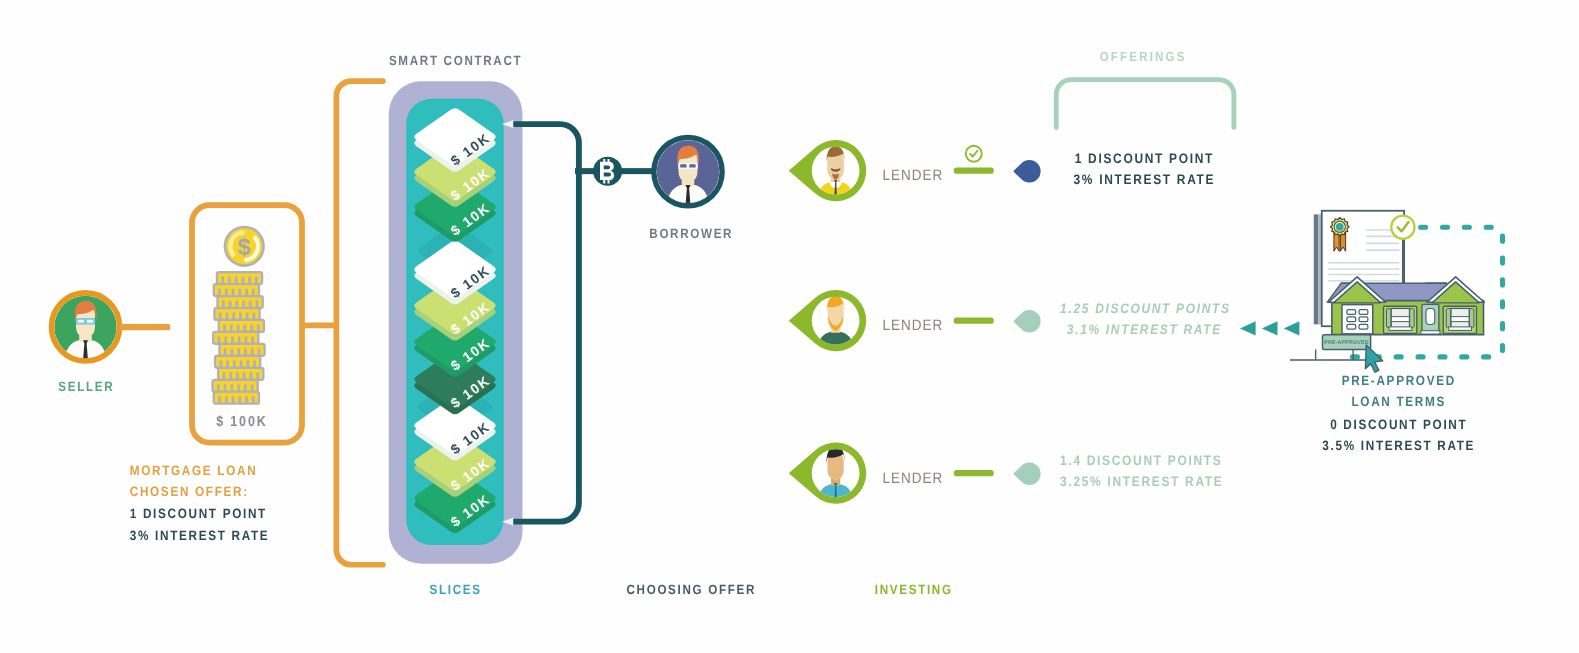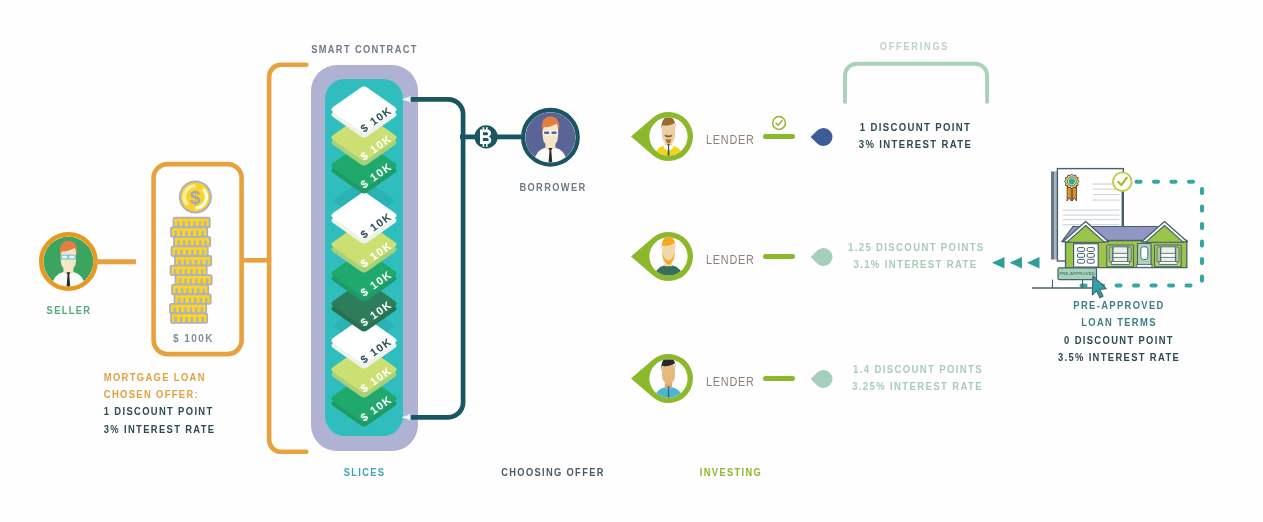--- a/index.html
+++ b/index.html
@@ -309,21 +309,21 @@
           </g>
         </svg>
       </div>
       <div class="abs" style="position: absolute; left: 706px; top: 254px; font-size: 12px; color: rgb(140, 129, 120); letter-spacing: 0.9px; font-weight: normal; white-space: nowrap; transform: scaleX(0.9); transform-origin: left center; line-height: 12px;">LENDER</div>
       <div class="abs" style="position: absolute; left: 762.5px; top: 254.2px; width: 32px; height: 4.6px; border-radius: 2.3px; background: rgb(140, 184, 43);"></div>
       <div class="abs" style="position: absolute; left: 810px; top: 244.5px;">
         <svg width="26" height="24" viewBox="0 0 26 24">
           <path d="M0.60 12.00 L7.22 5.55 A 9.00 9.00 0 1 1 7.22 18.45 Z" fill="#a5cfbd"></path>
         </svg>
       </div>
-      <div class="abs" style="position: absolute; left: 838px; top: 238.5px; width: 155px; text-align: center;">
+      <div class="abs" style="position: absolute; left: 838px; top: 238.5px; width: 155px; text-align: center; font-style: italic;">
         <div class="cap tx" style="font-size:11px;line-height:17px;color:#a7cdb9;">1.25 DISCOUNT POINTS</div>
         <div class="cap tx" style="font-size:11px;line-height:17px;color:#a7cdb9;">3.1% INTEREST RATE</div>
       </div>
       <div class="abs" style="left: 630px; top: 345px;">
         <svg width="67" height="67" viewBox="0 0 67 67">
           <path d="M 1.00 33.50 L 22.49 14.95 A 24.50 24.50 0 1 1 22.49 52.05 Z" fill="#8cb82b"></path>
           <circle cx="38.5" cy="33.5" r="19.1" fill="#ffffff"></circle>
           <clipPath id="lc2">
             <circle cx="38.5" cy="33.5" r="19.1"></circle>
           </clipPath>
@@ -338,21 +338,21 @@
           </g>
         </svg>
       </div>
       <div class="abs" style="position: absolute; left: 706px; top: 376px; font-size: 12px; color: rgb(140, 129, 120); letter-spacing: 0.9px; font-weight: normal; white-space: nowrap; transform: scaleX(0.9); transform-origin: left center; line-height: 12px;">LENDER</div>
       <div class="abs" style="position: absolute; left: 762.5px; top: 376.2px; width: 32px; height: 4.6px; border-radius: 2.3px; background: rgb(140, 184, 43);"></div>
       <div class="abs" style="position: absolute; left: 810px; top: 366.5px;">
         <svg width="26" height="24" viewBox="0 0 26 24">
           <path d="M0.60 12.00 L7.22 5.55 A 9.00 9.00 0 1 1 7.22 18.45 Z" fill="#a5cfbd"></path>
         </svg>
       </div>
-      <div class="abs" style="position: absolute; left: 838px; top: 360.5px; width: 155px; text-align: right;">
+      <div class="abs" style="position: absolute; left: 838px; top: 360.5px; width: 155px; text-align: left;">
         <div class="cap tx" style="font-size:11px;line-height:17px;color:#a7cdb9;">1.4 DISCOUNT POINTS</div>
         <div class="cap tx" style="font-size:11px;line-height:17px;color:#a7cdb9;">3.25% INTEREST RATE</div>
       </div>
     </div>
 
   <div class="abs cap" style="left:661px;top:466px;width:140px;text-align:center;font-size:10.7px;color:#8cb82b;">INVESTING</div>
 
   <div class="abs cap" style="left:845px;top:40px;width:139px;text-align:center;font-size:10.6px;color:#b5d6c2;letter-spacing:2.0px;">OFFERINGS</div>
   <svg class="abs" style="left:838px;top:58px;" width="156" height="50">
     <path d="M7.0 43.9 L7.0 17.7 a12 12 0 0 1 12 -12 L137.1 5.7 a12 12 0 0 1 12 12 L149.1 43.9" fill="none" stroke="#a8d2b7" stroke-width="3.9" stroke-linecap="round"></path>

